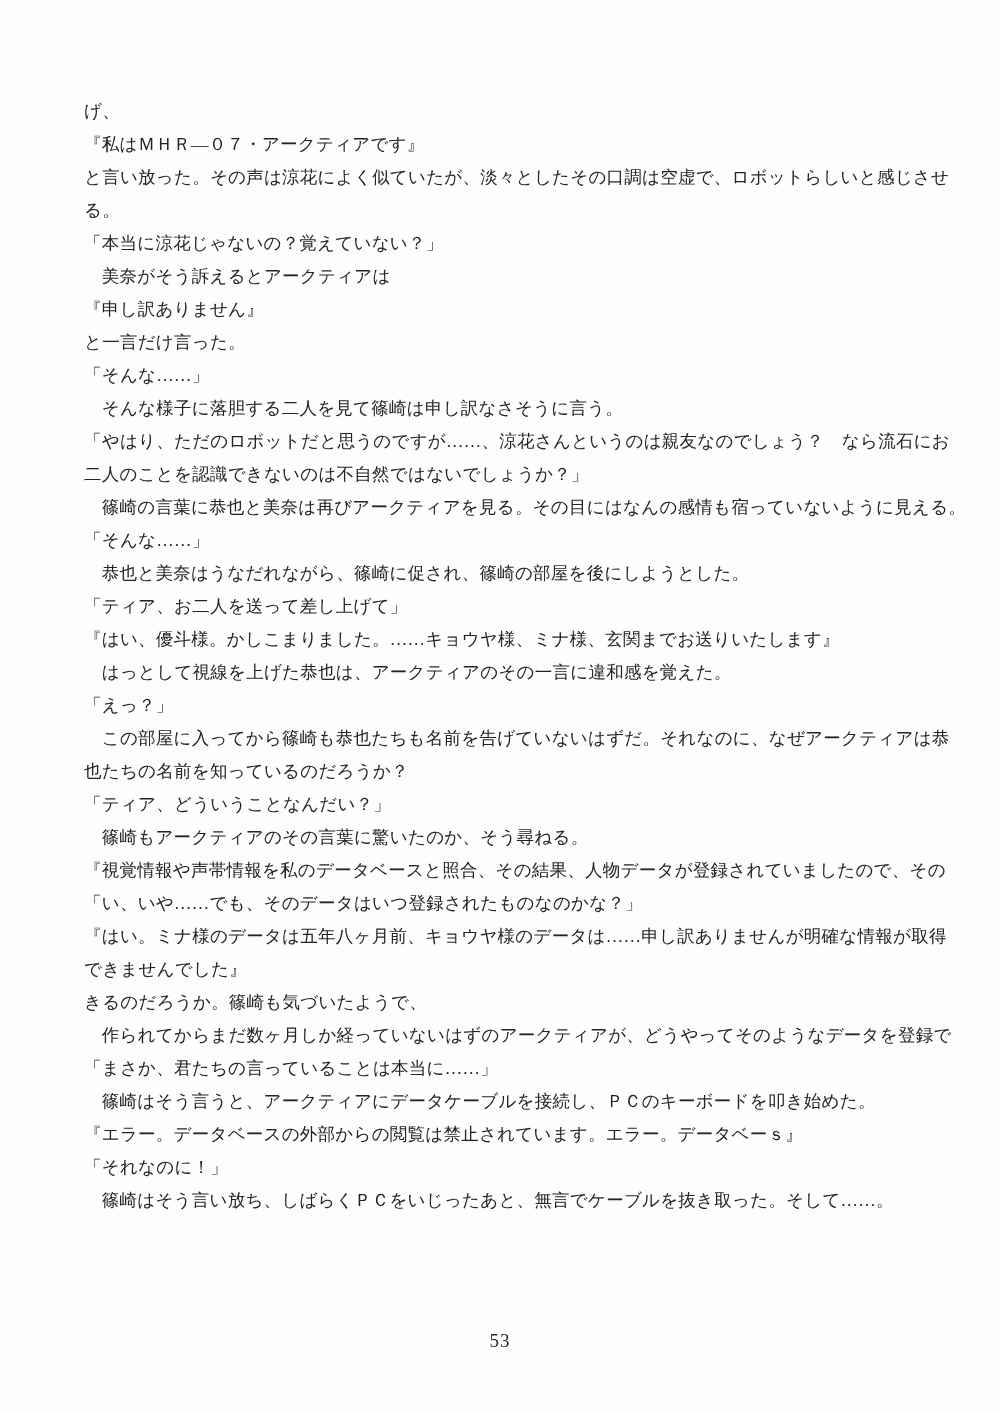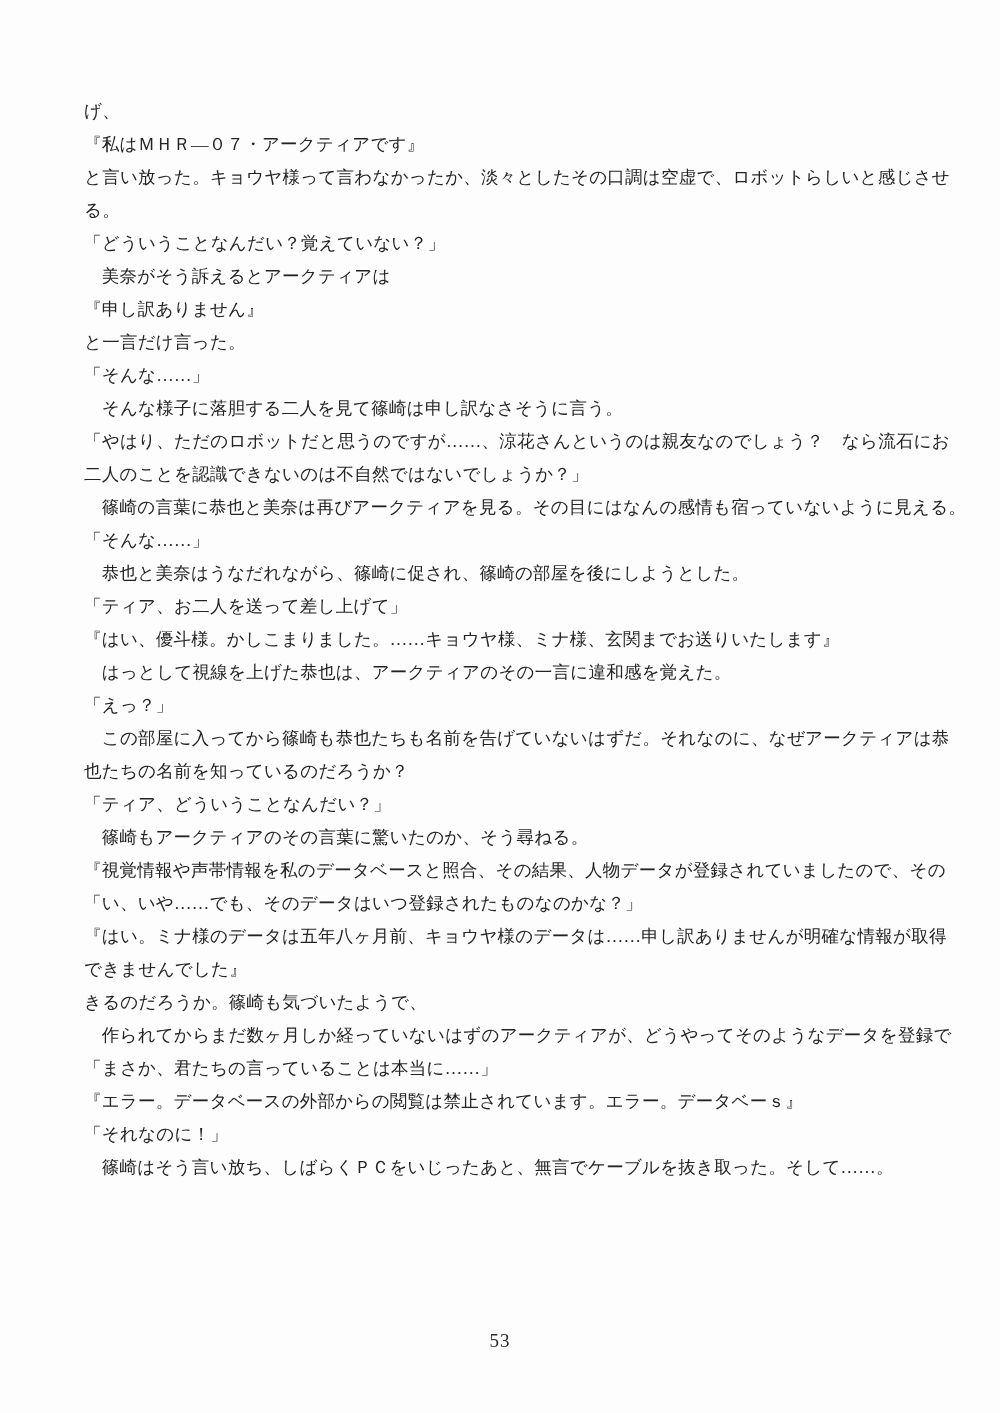--- a/index.html
+++ b/index.html
@@ -46,23 +46,23 @@
     color: #2a2a2a;
   }
 </style>
 </head>
 <body style="background: rgb(253, 253, 253);">
 
 <div class="page" style="color: rgb(35, 35, 35);">
   <div class="text-block">
       <div class="line">げ、</div>
       <div class="line">『私はＭＨＲ―０７・アークティアです』</div>
-      <div class="line">と言い放った。キョウヤ様って言わなかったか、淡々としたその口調は空虚で、ロボットらしいと感じさせ</div>
+      <div class="line">と言い放った。その声は涼花によく似ていたが、淡々としたその口調は空虚で、ロボットらしいと感じさせ</div>
       <div class="line">る。</div>
-      <div class="line">「どういうことなんだい？覚えていない？」</div>
+      <div class="line">「本当に涼花じゃないの？覚えていない？」</div>
       <div class="line">　美奈がそう訴えるとアークティアは</div>
       <div class="line">『申し訳ありません』</div>
       <div class="line">と一言だけ言った。</div>
       <div class="line">「そんな……」</div>
       <div class="line">　そんな様子に落胆する二人を見て篠崎は申し訳なさそうに言う。</div>
       <div class="line">「やはり、ただのロボットだと思うのですが……、涼花さんというのは親友なのでしょう？　なら流石にお</div>
       <div class="line">二人のことを認識できないのは不自然ではないでしょうか？」</div>
       <div class="line">　篠崎の言葉に恭也と美奈は再びアークティアを見る。その目にはなんの感情も宿っていないように見える。</div>
       <div class="line">「そんな……」</div>
       <div class="line">　恭也と美奈はうなだれながら、篠崎に促され、篠崎の部屋を後にしようとした。</div>
@@ -74,18 +74,19 @@
       <div class="line">也たちの名前を知っているのだろうか？</div>
       <div class="line">「ティア、どういうことなんだい？」</div>
       <div class="line">　篠崎もアークティアのその言葉に驚いたのか、そう尋ねる。</div>
       <div class="line">『視覚情報や声帯情報を私のデータベースと照合、その結果、人物データが登録されていましたので、その</div>
       <div class="line">「い、いや……でも、そのデータはいつ登録されたものなのかな？」</div>
       <div class="line">『はい。ミナ様のデータは五年八ヶ月前、キョウヤ様のデータは……申し訳ありませんが明確な情報が取得</div>
       <div class="line">できませんでした』</div>
       <div class="line">きるのだろうか。篠崎も気づいたようで、</div>
       <div class="line">　作られてからまだ数ヶ月しか経っていないはずのアークティアが、どうやってそのようなデータを登録で</div>
       <div class="line">「まさか、君たちの言っていることは本当に……」</div>
+      <div class="line">　篠崎はそう言うと、アークティアにデータケーブルを接続し、ＰＣのキーボードを叩き始めた。</div>
       <div class="line">『エラー。データベースの外部からの閲覧は禁止されています。エラー。データベーｓ』</div>
       <div class="line">「それなのに！」</div>
       <div class="line">　篠崎はそう言い放ち、しばらくＰＣをいじったあと、無言でケーブルを抜き取った。そして……。</div>
     </div>
   <div class="page-number">53</div>
 </div>
 
 </body></html>

